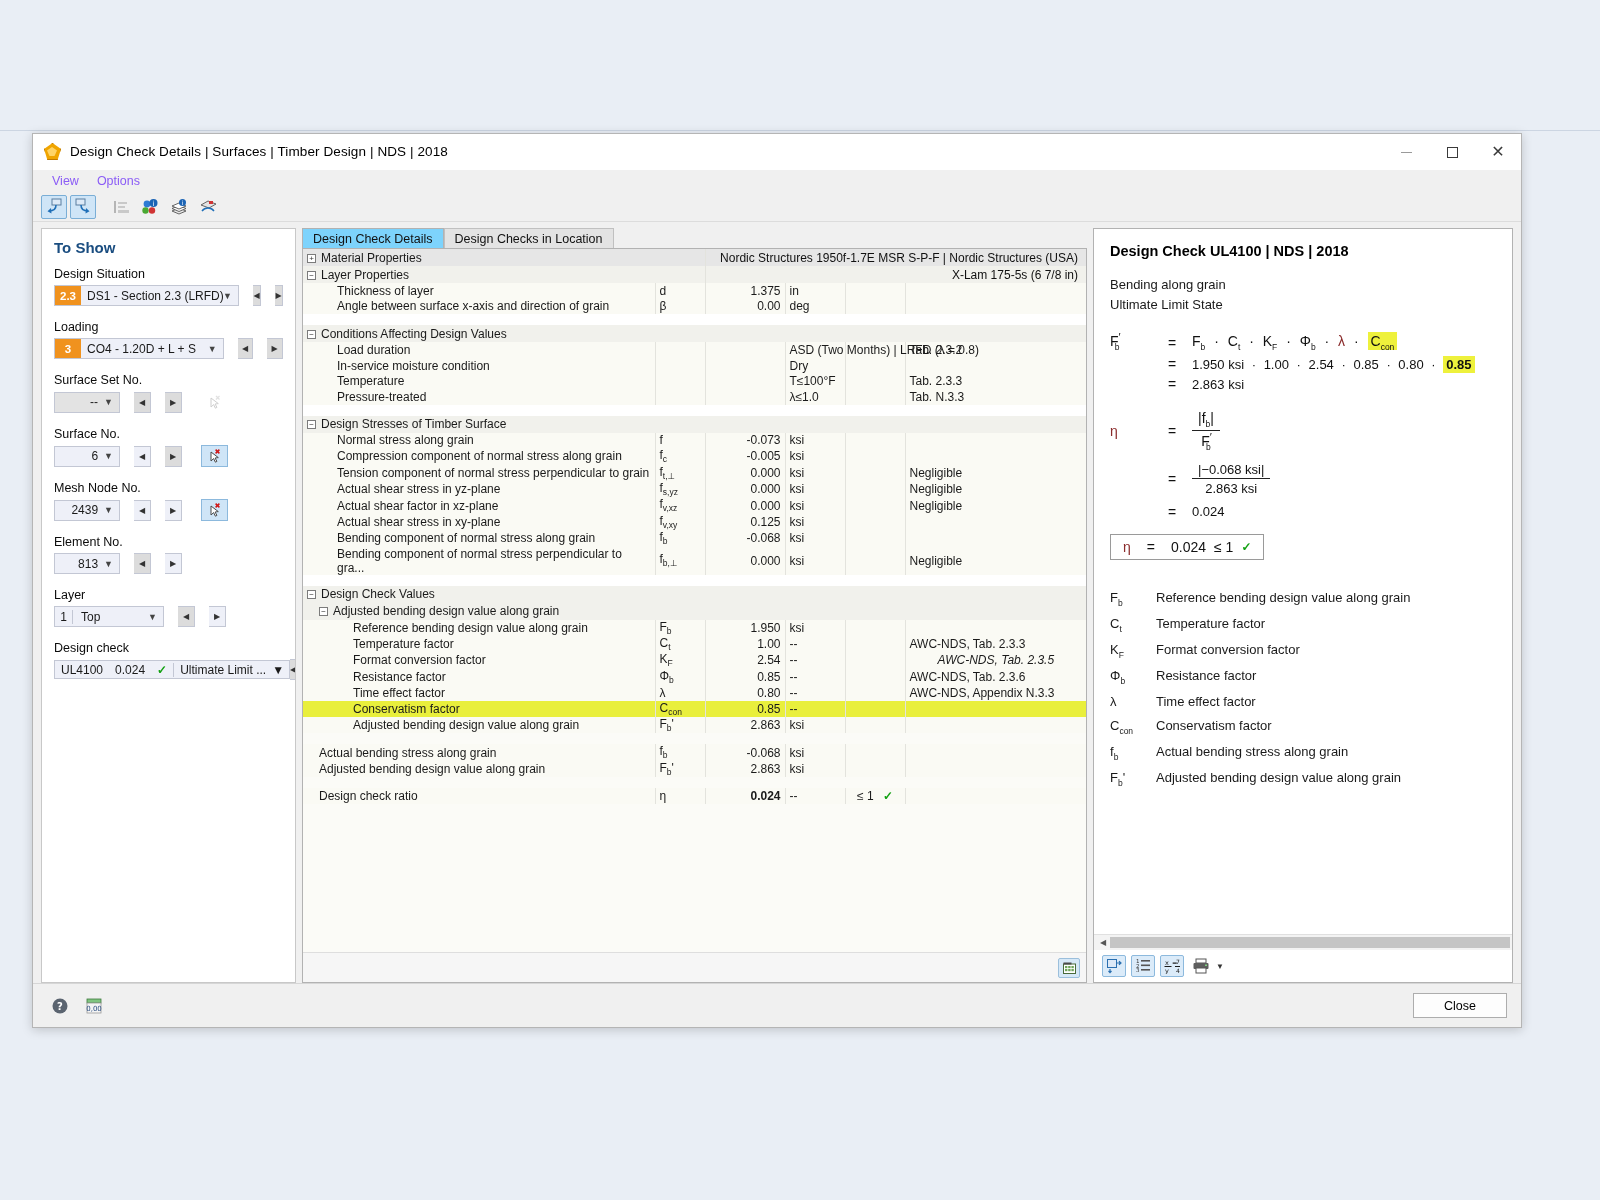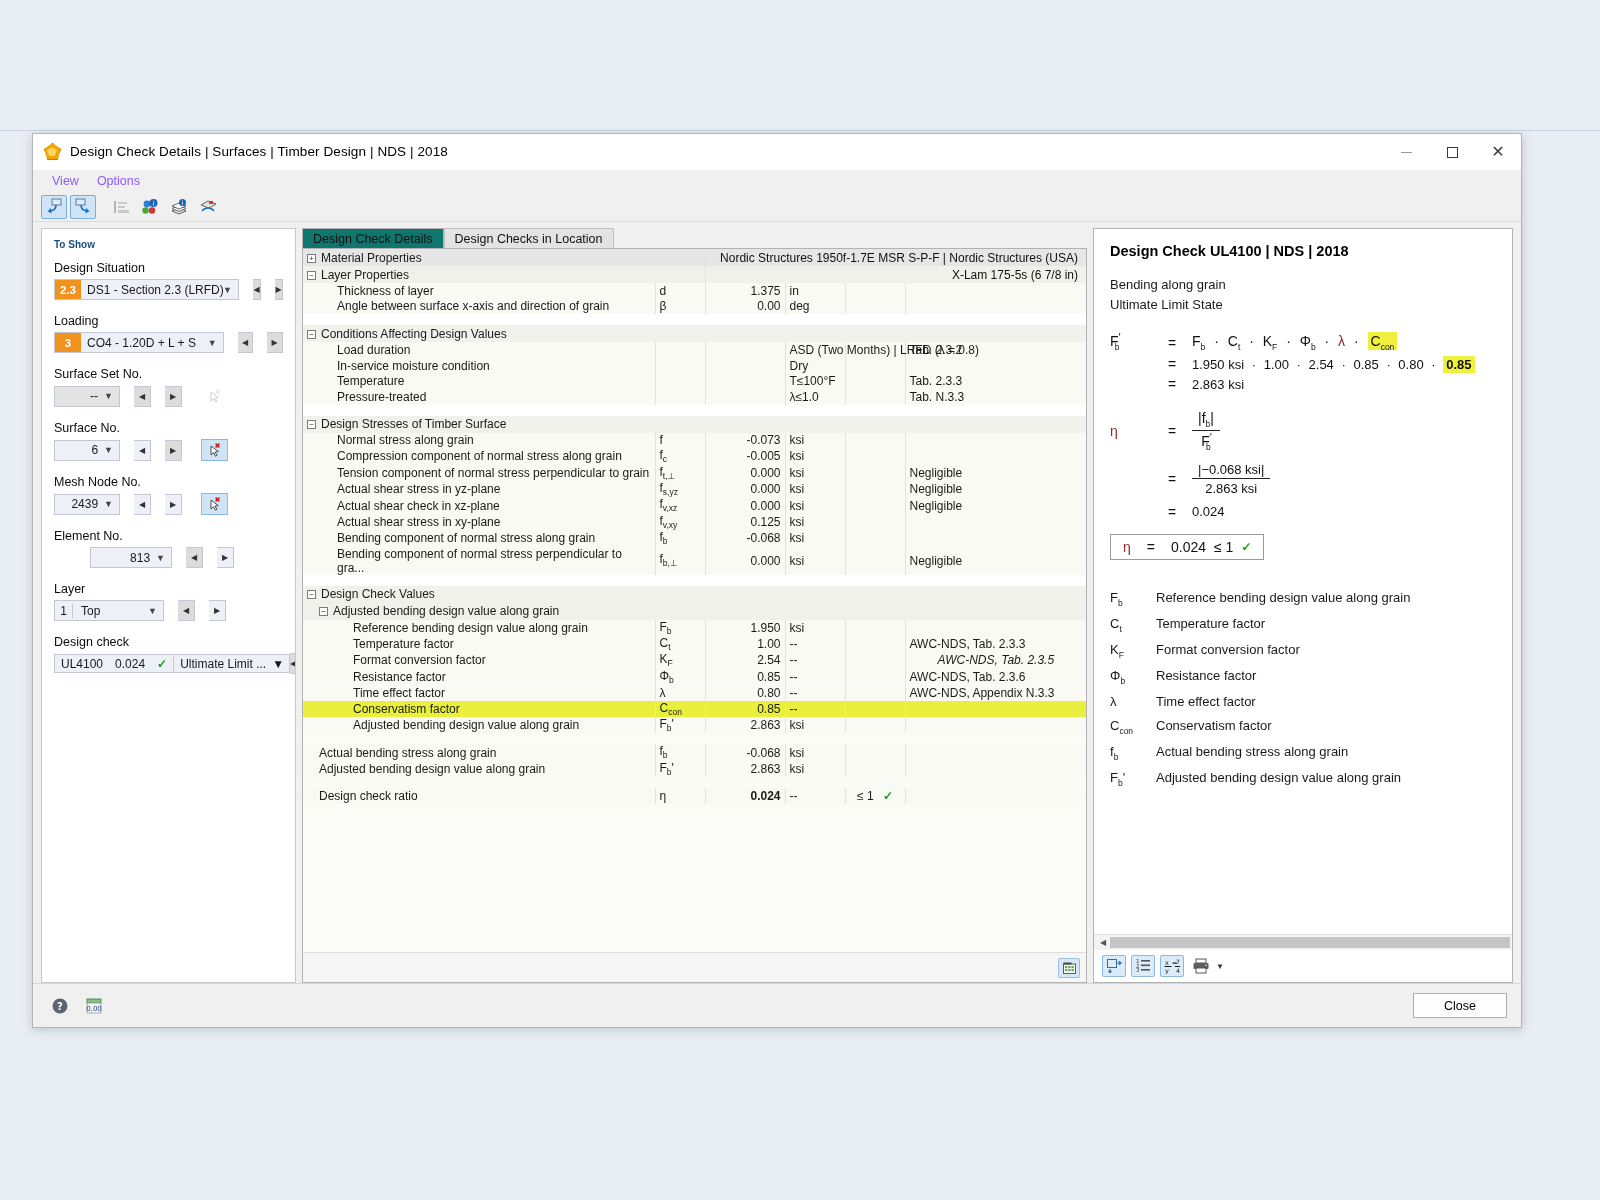--- a/index.html
+++ b/index.html
@@ -67,21 +67,21 @@
   .tb-sep { width:6px; }
 
   
   .wbody { flex:1; display:flex; padding:6px 8px 0 8px; gap:6px; background:#f0f0f0; min-height:0; }
 
   
   .leftpane {
     width:255px; background:#fff; border:1px solid #c8c8c8;
     padding:10px 12px 10px 12px; overflow:hidden;
   }
-  .toshow-title { color:#1a4d80; font-weight:bold; font-size:10px; margin-bottom:11px; }
+  .toshow-title { color:#1a4d80; font-weight:bold; font-size:15px; margin-bottom:11px; }
   .field-label { font-size:12.5px; color:#0b0b0b; margin:0 0 4px 0; }
   .field-row { display:flex; align-items:center; gap:14px; margin-bottom:14px; }
   .combo {
     height:21px; background:#eef0f8; border:1px solid #c3c7d4;
     display:flex; align-items:center; font-size:12px; position:relative;
   }
   .combo .tag {
     background:#f0921e; color:#fff; font-size:11.5px; font-weight:bold;
     padding:0 5px; height:19px; display:flex; align-items:center; min-width:26px; justify-content:center;
   }
@@ -111,21 +111,21 @@
   .dc-combo .seg { padding:0 6px; white-space:nowrap; }
   .check-green { color:#12a112; font-weight:bold; font-size:12px; }
 
   
   .midpane { flex:1; display:flex; flex-direction:column; min-width:0; }
   .tabs { display:flex; align-items:flex-end; height:20px; }
   .tab {
     background:#e3e3e3; border:1px solid #c0c0c0; border-bottom:none;
     padding:3px 10px 3px 10px; font-size:12.5px; color:#111; height:20px;
   }
-  .tab.active { background:#0f766e; border-color:#b2b2b2; position:relative; z-index:2;text-align:center; }
+  .tab.active { background:#7dd3fc; border-color:#b2b2b2; position:relative; z-index:2;text-align:center; }
   .tablecard {
     flex:1; background:#fbfbf7; border:1px solid #b2b2b2; min-height:0;
     display:flex; flex-direction:column; position:relative;
   }
   table.dt { width:100%; border-collapse:collapse; table-layout:fixed; font-size:12px; }
   table.dt td { padding:0 4px; height:15.6px; vertical-align:middle; }
   .c-name  { width:352px; }
   .c-sym   { width:50px;  border-left:1px solid #e3e3dd; }
   .c-val   { width:80px;  text-align:right; border-left:1px solid #e3e3dd; }
   .c-unit  { width:60px;  border-left:1px solid #e3e3dd; }
@@ -354,21 +354,21 @@
         <div class="pickbtn active">
           <svg width="15" height="15" viewBox="0 0 15 15">
             <path d="M4 3 L4 12 L6.6 9.6 L8.4 13.2 L9.9 12.4 L8.1 9 L11.3 8.6 Z" fill="#fff" stroke="#4a4a4a" stroke-width="1"></path>
             <path d="M8.6 .6 L12.4 4.4 M12.4 .6 L8.6 4.4" stroke="#d01919" stroke-width="1.5"></path>
           </svg>
         </div>
       </div>
 
       <div class="field-label">Element No.</div>
       <div class="field-row">
-        <div class="combo" style="width:82px;margin-left:36px;">
+        <div class="combo" style="width:66px;">
           <span class="txt right">813</span>
           <span class="caret">▼</span>
         </div>
         <div class="spin">◀</div>
         <div class="spin light">▶</div>
       </div>
 
       <div class="field-label">Layer</div>
       <div class="field-row">
         <div class="combo layer-combo">
@@ -511,21 +511,21 @@
               </tr>
               <tr class="band">
                 <td class="indent2">Actual shear stress in yz-plane</td>
                 <td class="c-sym">f<sub>s,yz</sub></td>
                 <td class="c-val">0.000</td>
                 <td class="c-unit">ksi</td>
                 <td class="c-extra"></td>
                 <td class="c-note" style="text-align:left;">Negligible</td>
               </tr>
               <tr class="band">
-                <td class="indent2">Actual shear check in xz-plane</td>
+                <td class="indent2">Actual shear factor in xz-plane</td>
                 <td class="c-sym">f<sub>v,xz</sub></td>
                 <td class="c-val">0.000</td>
                 <td class="c-unit">ksi</td>
                 <td class="c-extra"></td>
                 <td class="c-note" style="text-align:left;">Negligible</td>
               </tr>
               <tr class="band">
                 <td class="indent2">Actual shear stress in xy-plane</td>
                 <td class="c-sym">f<sub>v,xy</sub></td>
                 <td class="c-val">0.125</td>

